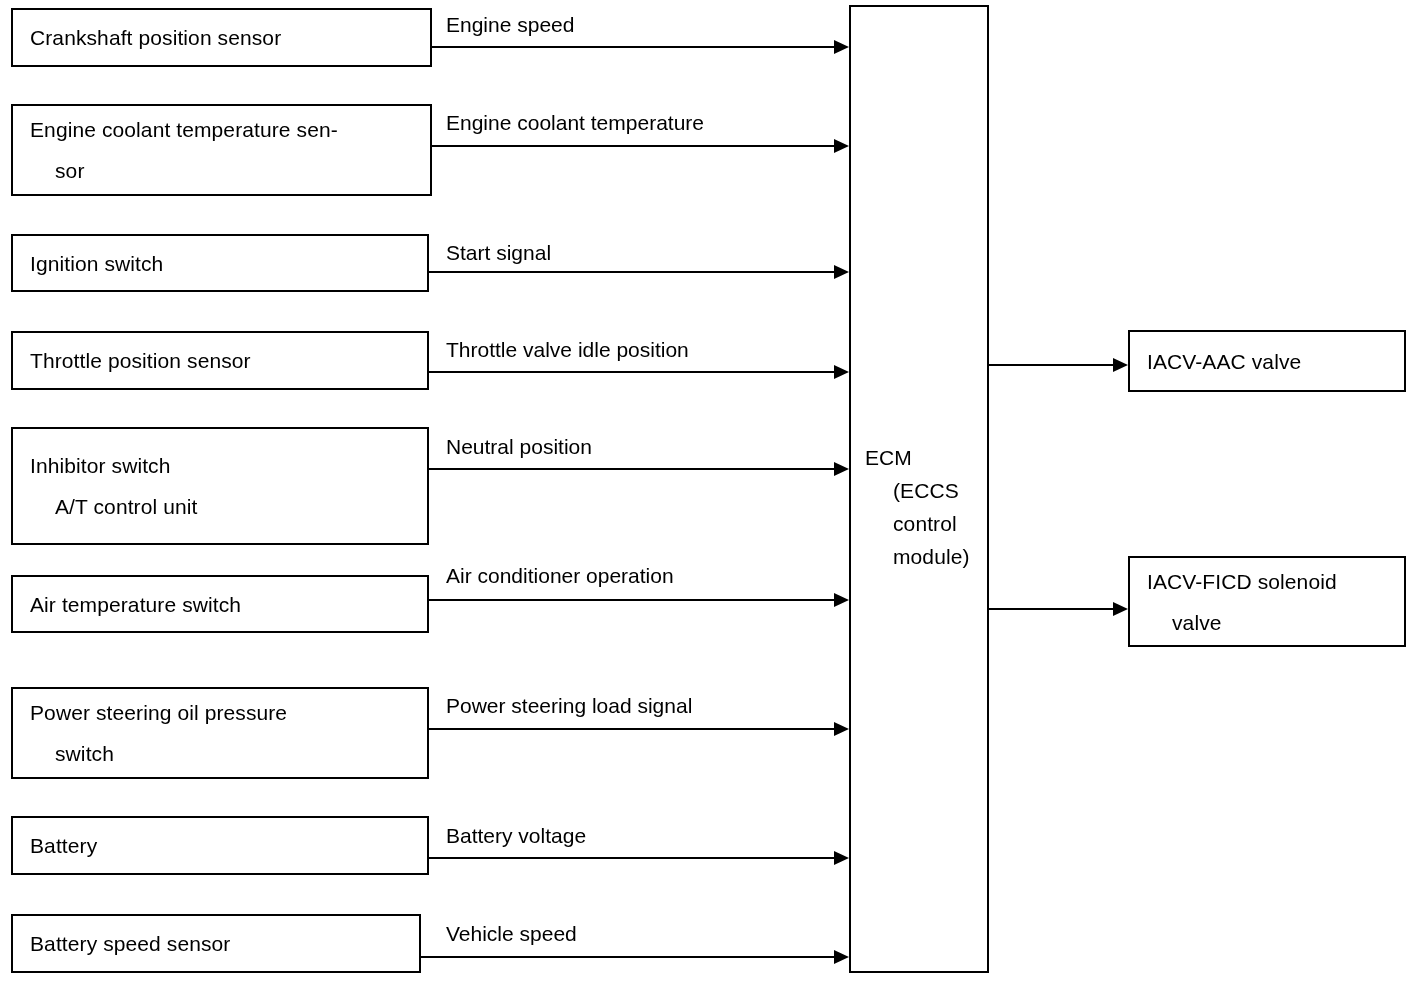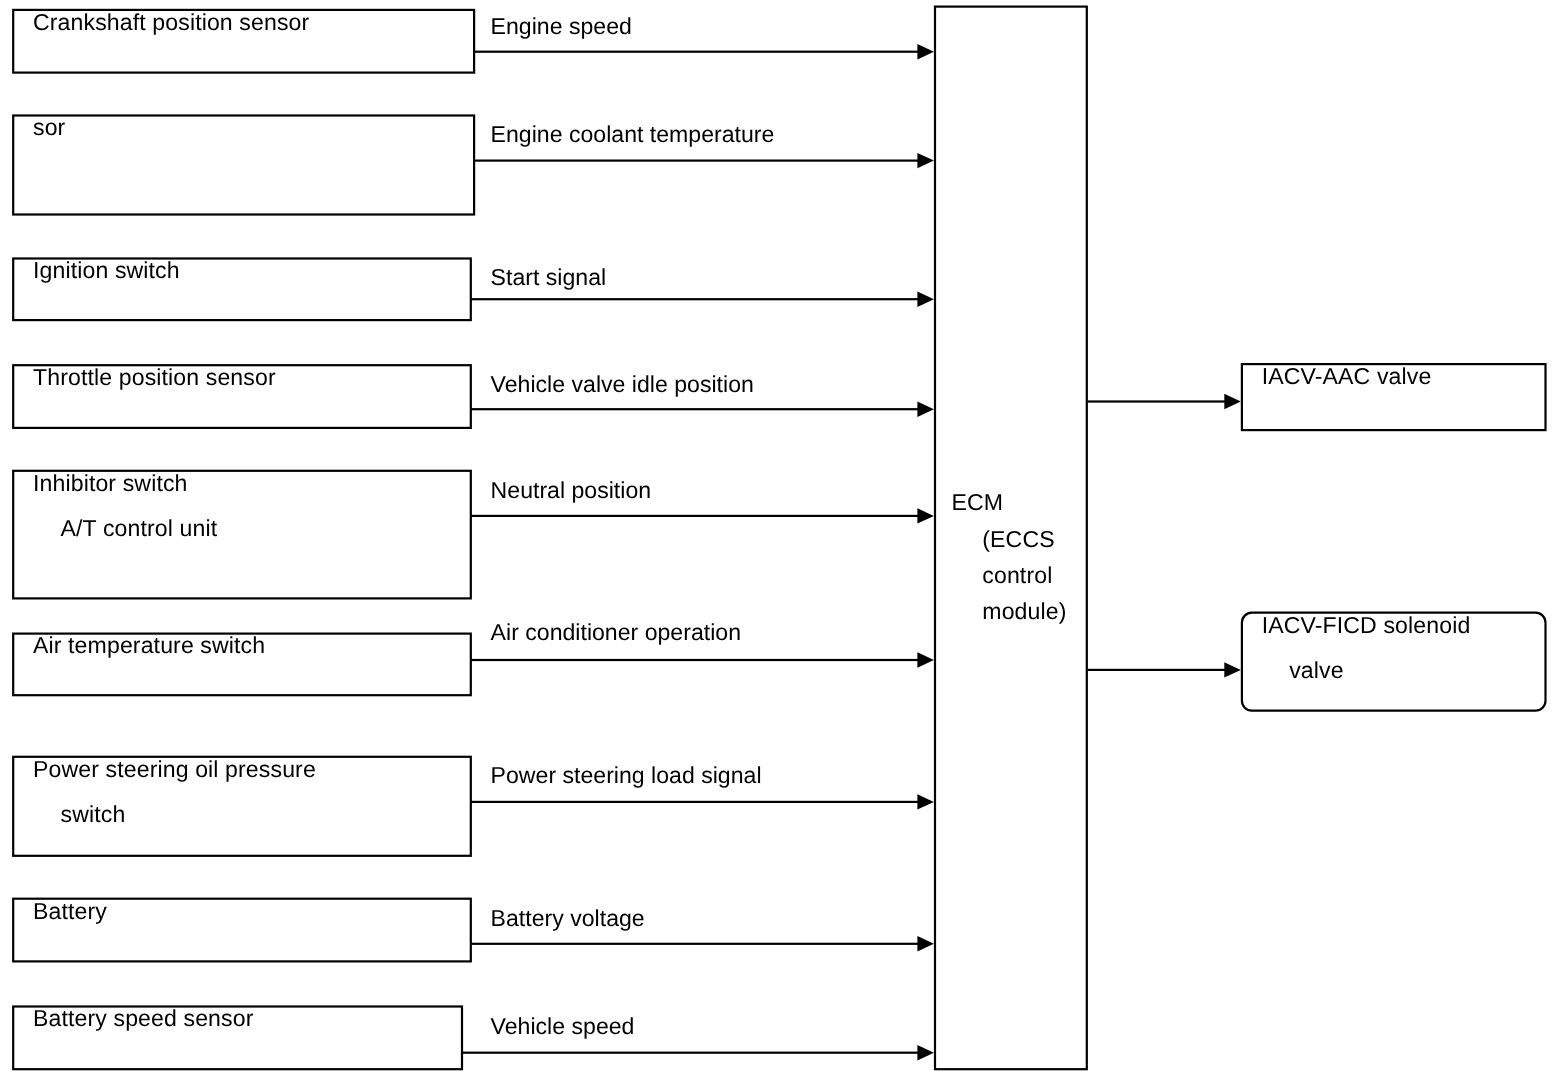--- a/index.html
+++ b/index.html
@@ -19,20 +19,21 @@
     background: #ffffff;
     overflow: hidden;
   }
   .node {
     position: absolute;
     box-sizing: border-box;
     border: 2px solid #000000;
     background: #ffffff;
     display: flex;
     flex-direction: column;
+    justify-content: center;
   }
   .node .line {
     display: block;
     font-size: 21px;
     line-height: 1.00;
     letter-spacing: 0.1px;
     padding-left: 17px;
     white-space: pre;
     color: #000000;
   }
@@ -70,20 +71,21 @@
 </head>
 <body>
 
 <div id="diagram">
 
   <div class="node" style="left:11px; top:8px; width:421px; height:59px;">
     <span class="line">Crankshaft position sensor</span>
   </div>
 
   <div class="node" style="left:11px; top:104px; width:421px; height:92px;">
+    <span class="line">Engine coolant temperature sen-</span>
     <span class="line">sor</span>
   </div>
 
   <div class="node" style="left:11px; top:234px; width:418px; height:58px;">
     <span class="line">Ignition switch</span>
   </div>
 
   <div class="node" style="left:11px; top:331px; width:418px; height:59px;">
     <span class="line">Throttle position sensor</span>
   </div>
@@ -116,29 +118,29 @@
       <span class="line">(ECCS</span>
       <span class="line">control</span>
       <span class="line">module)</span>
     </div>
   </div>
 
   <div class="node" style="left:1128px; top:330px; width:278px; height:62px;">
     <span class="line">IACV-AAC valve</span>
   </div>
 
-  <div class="node" style="left:1128px; top:556px; width:278px; height:91px;border-radius:10px;">
+  <div class="node" style="left:1128px; top:556px; width:278px; height:91px;">
     <span class="line">IACV-FICD solenoid</span>
     <span class="line">valve</span>
   </div>
 
   <span class="sig-label" style="left:446px; top:14px;">Engine speed</span>
   <span class="sig-label" style="left:446px; top:112px;">Engine coolant temperature</span>
   <span class="sig-label" style="left:446px; top:242px;">Start signal</span>
-  <span class="sig-label" style="left:446px; top:339px;">Vehicle valve idle position</span>
+  <span class="sig-label" style="left:446px; top:339px;">Throttle valve idle position</span>
   <span class="sig-label" style="left:446px; top:436px;">Neutral position</span>
   <span class="sig-label" style="left:446px; top:565px;">Air conditioner operation</span>
   <span class="sig-label" style="left:446px; top:695px;">Power steering load signal</span>
   <span class="sig-label" style="left:446px; top:825px;">Battery voltage</span>
   <span class="sig-label" style="left:446px; top:923px;">Vehicle speed</span>
 
   <div class="conn" style="left:430px; top:46px; width:406px;"></div>
   <div class="arrowhead" style="left:834px; top:40px;"></div>
 
   <div class="conn" style="left:430px; top:145px; width:406px;"></div>

